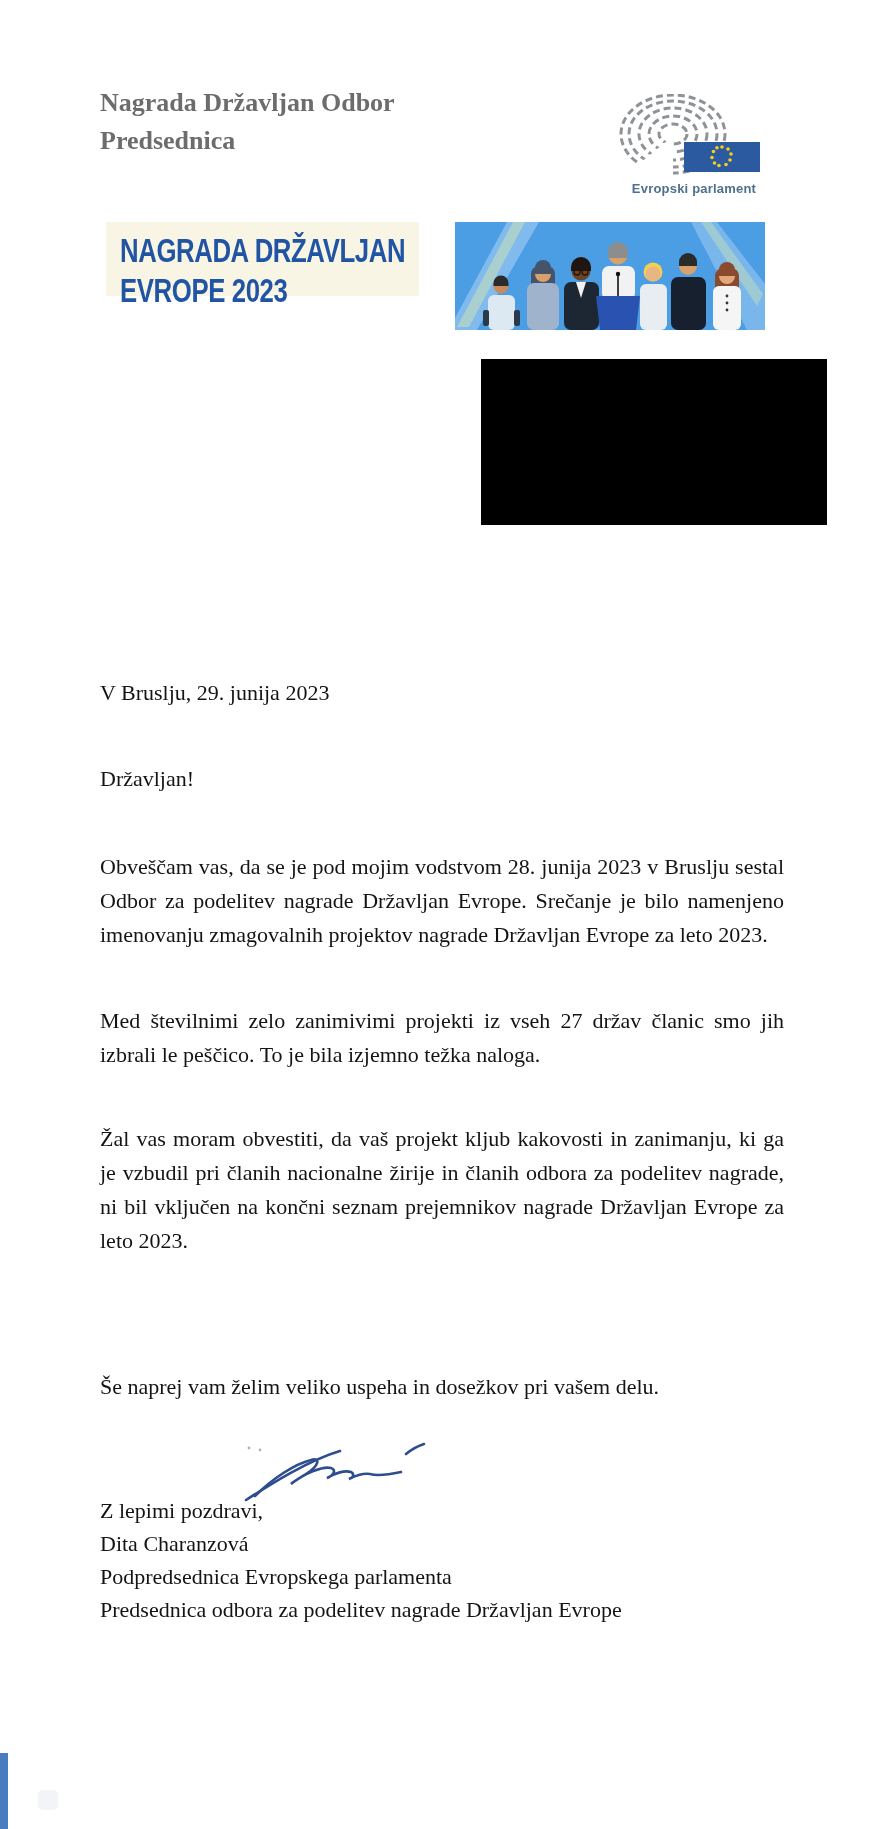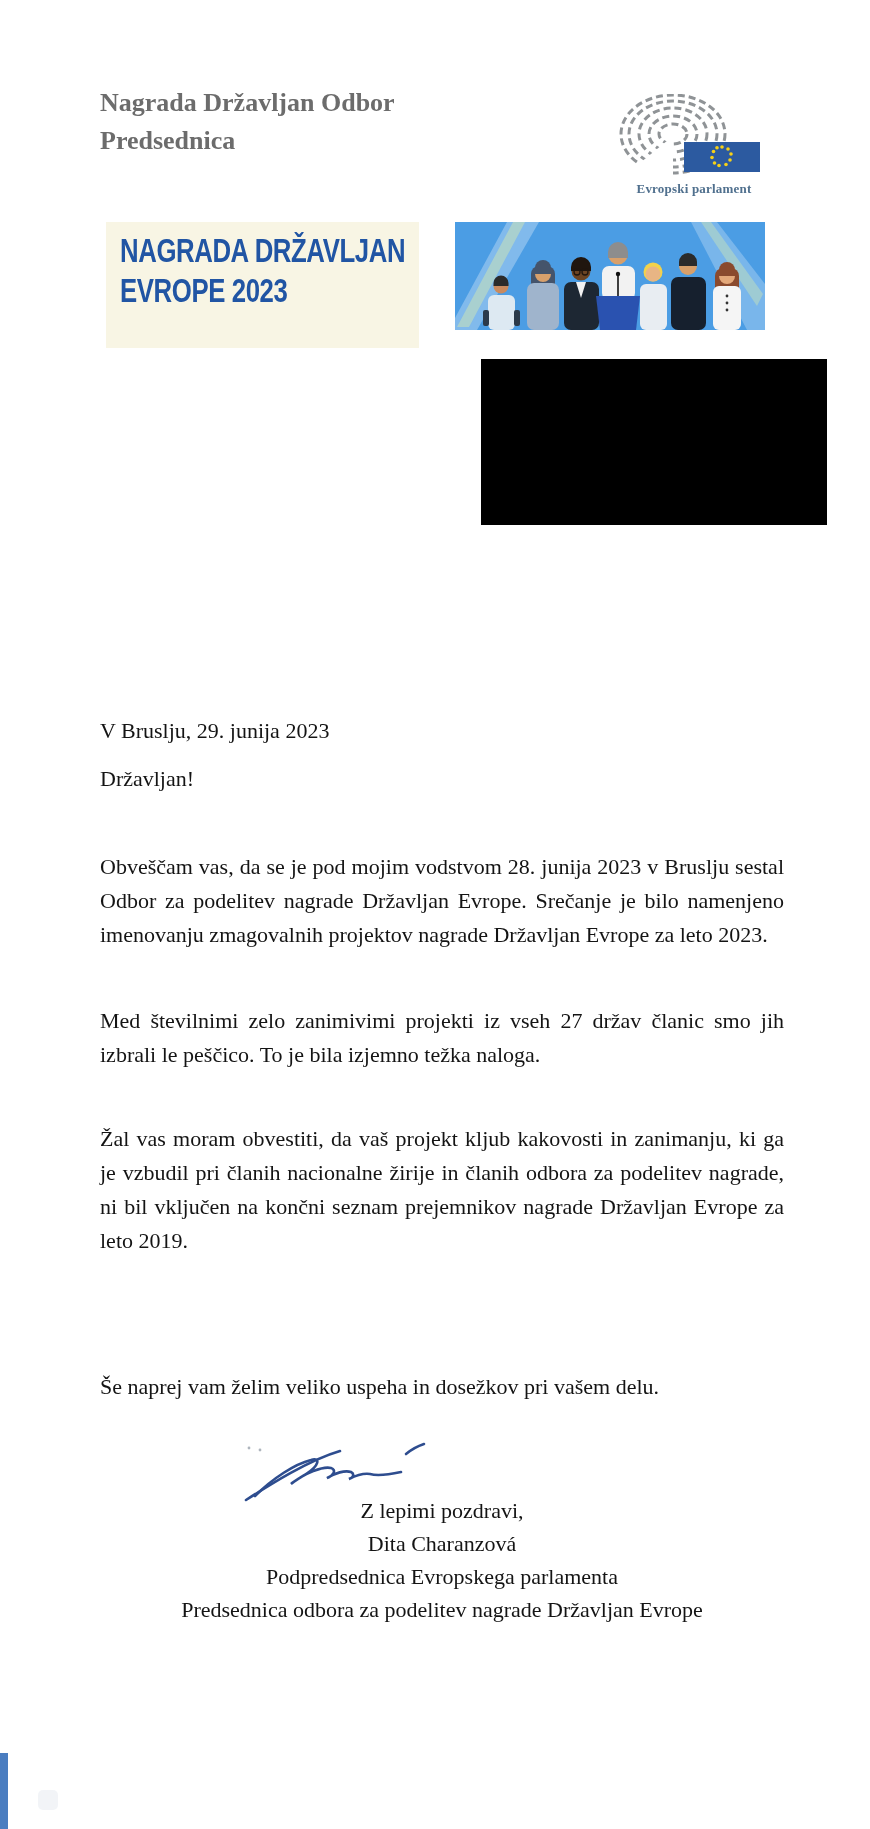--- a/index.html
+++ b/index.html
@@ -10,42 +10,42 @@
   }
   
   .letterhead{
     position:absolute;left:100px;top:84px;
     font-weight:bold;font-size:26px;line-height:38px;color:#6c6c6c;
   }
   
   .ep-logo{position:absolute;left:618px;top:94px;width:152px;}
   .ep-caption{
     margin-top:1px;text-align:center;
-    font-family:Liberation Serif, serif;font-weight:bold;
+    font-family:Liberation Sans, sans-serif;font-weight:bold;
     font-size:13px;color:#50708e;letter-spacing:0.2px;
   }
   
   .banner-left{
-    position:absolute;left:106px;top:222px;width:313px;height:126px;
+    position:absolute;left:106px;top:222px;width:313px;height:74px;
     background:#f8f5e4;
   }
   .banner-title{
     position:absolute;left:14px;top:9px;
     font-family:"Liberation Sans",sans-serif;font-weight:bold;
     font-size:33px;line-height:40px;letter-spacing:-0.5px;color:#2155a4;
     transform:scaleX(0.78);transform-origin:left top;white-space:nowrap;
   }
   .banner-illu{position:absolute;left:455px;top:222px;width:310px;height:108px;}
   
   .redaction{position:absolute;left:481px;top:359px;width:346px;height:166px;background:#000000;}
   
   .tx{position:absolute;left:100px;width:684px;font-size:22px;line-height:34px;color:#141414;}
   .tx p{margin:0;}
   .just{text-align:justify;margin-top:28px;}
-  .sigline{line-height:33px;text-align:center;}
+  .sigline{line-height:33px;}
   .signature{position:absolute;left:243px;top:1440px;width:190px;height:65px;}
   
   .artifact-strip{position:absolute;left:0;top:1753px;width:8px;height:76px;background:#4a7dc0;}
   .artifact-smudge{position:absolute;left:38px;top:1790px;width:20px;height:20px;background:#edf0f4;border-radius:5px;opacity:0.7;}
 </style>
 </head>
 <body>
 
 <div class="page">
 
@@ -135,31 +135,31 @@
     <circle cx="163" cy="33" r="9.5" fill="#d8a06b"></circle>
     <path d="M153,30 A10,10 0 0 1 173,30 L173,36 L153,36 Z" fill="#8d8d8d"></path>
     <rect x="147" y="44" width="33" height="34" rx="7" fill="#f2f2f2"></rect>
     <line x1="163" y1="54" x2="163" y2="74" stroke="#111" stroke-width="1.6"></line>
     <circle cx="163" cy="52" r="2.2" fill="#111"></circle>
     <path d="M141,74 L185,74 L181,108 L145,108 Z" fill="#2a52b0"></path>
   </svg>
 
   <div class="redaction"></div>
 
-  <div class="tx" style="top:714px">V Bruslju, 29. junija 2023</div>
+  <div class="tx" style="top:676px">V Bruslju, 29. junija 2023</div>
   <div class="tx" style="top:762px">Državljan!</div>
 
   <div class="tx just" style="top:822px">
       <p>Obveščam vas, da se je pod mojim vodstvom 28. junija 2023 v Bruslju sestal Odbor za podelitev nagrade Državljan Evrope. Srečanje je bilo namenjeno imenovanju zmagovalnih projektov nagrade Državljan Evrope za leto 2023.</p>
     </div>
   <div class="tx just" style="top:976px">
       <p>Med številnimi zelo zanimivimi projekti iz vseh 27 držav članic smo jih izbrali le peščico. To je bila izjemno težka naloga.</p>
     </div>
   <div class="tx just" style="top:1094px">
-      <p>Žal vas moram obvestiti, da vaš projekt kljub kakovosti in zanimanju, ki ga je vzbudil pri članih nacionalne žirije in članih odbora za podelitev nagrade, ni bil vključen na končni seznam prejemnikov nagrade Državljan Evrope za leto 2019.</p>
+      <p>Žal vas moram obvestiti, da vaš projekt kljub kakovosti in zanimanju, ki ga je vzbudil pri članih nacionalne žirije in članih odbora za podelitev nagrade, ni bil vključen na končni seznam prejemnikov nagrade Državljan Evrope za leto 2023.</p>
     </div>
   <div class="tx just" style="top:1342px">
       <p>Še naprej vam želim veliko uspeha in dosežkov pri vašem delu.</p>
     </div>
 
   <svg class="signature" viewBox="0 0 190 65">
     <g fill="none" stroke="#2e4d8f" stroke-width="2.6" stroke-linecap="round">
       <path d="M3,60 C28,44 66,20 97,11"></path>
       <path d="M12,56 C30,38 52,24 68,20 C78,17 76,26 63,34 C55,39 50,42 48,44 C62,33 80,26 88,28 C94,30 90,36 84,38 C92,33 102,30 108,32 C112,34 110,38 106,39 C112,36 121,33 127,34 C134,36 144,35 158,32"></path>
       <path d="M163,14 C169,9 175,6 181,4"></path>

